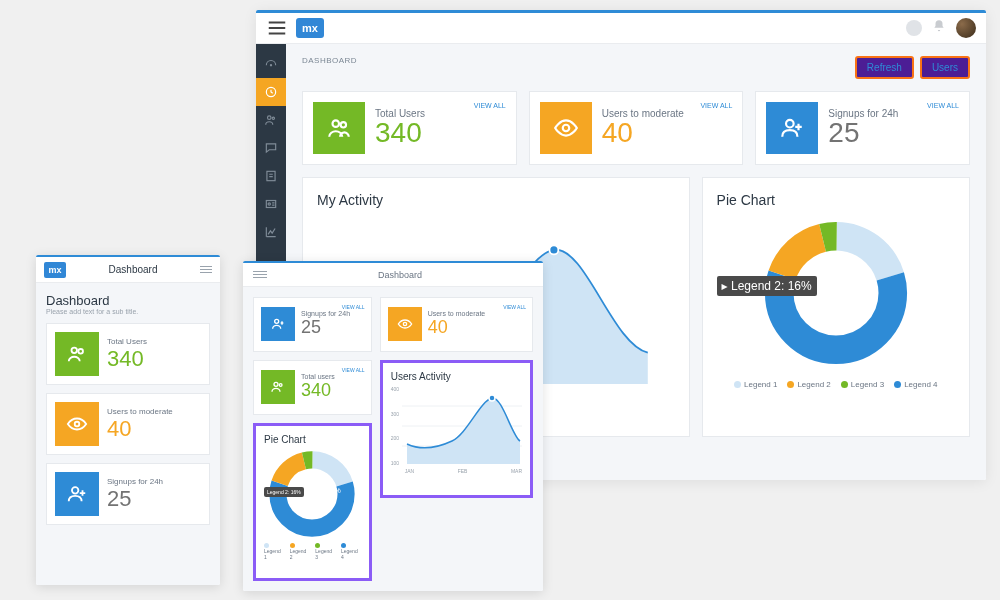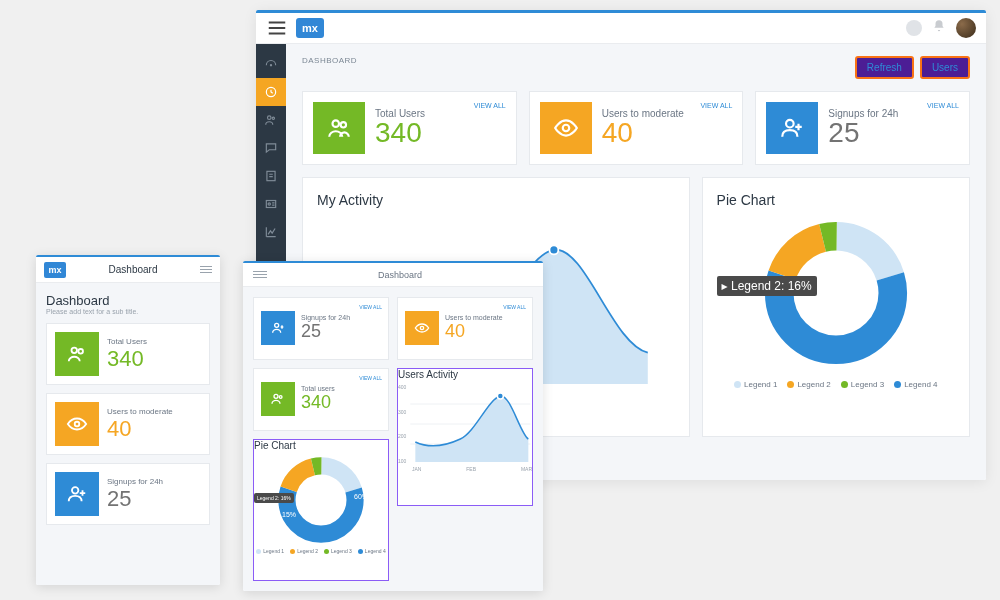--- a/index.html
+++ b/index.html
@@ -95,21 +95,21 @@
   .tablet .tbar .center { margin:0 auto; }
   .tablet .grid { flex:1; background:#f4f6f9; padding:10px; display:grid; grid-template-columns:1fr 1fr; gap:8px; overflow:hidden; }
   .tablet .mini-stat {
     background:#fff; border:1px solid #e6e9ed; padding:7px; display:flex; align-items:center; gap:6px; position:relative;
   }
   .tablet .mini-stat .icon { width:34px; height:34px; display:flex; align-items:center; justify-content:center; }
   .tablet .mini-stat .icon svg { width:16px; height:16px; }
   .tablet .mini-stat .lbl { font-size:7px; color:#6b7684; }
   .tablet .mini-stat .num { font-size:18px; font-weight:300; }
   .tablet .mini-stat .va { position:absolute; right:6px; top:6px; font-size:5px; color:#2e8bd6; }
-  .tablet .mini-panel { background:#fff; border:1px solid #8b5cf6; }
+  .tablet .mini-panel { background:#fff; border:3px solid #8b5cf6; padding:8px; }
   .tablet .mini-panel .pt { font-size:10px; color:#2c3844; margin-bottom:4px; }
   .tablet .mini-panel.users { display:flex; flex-direction:column; }
   .tablet .mini-panel.users .axes { display:flex; font-size:5px; color:#9aa3ad; gap:3px; }
   .tablet .mini-panel.users .yvals { display:flex; flex-direction:column; justify-content:space-between; height:80px; }
   .tablet .mini-panel.users svg { flex:1; height:80px; }
   .tablet .mini-panel .xlabs { display:flex; justify-content:space-between; font-size:5px; color:#9aa3ad; margin-top:2px; padding-left:14px; }
   .tablet .donut2 { position:relative; height:90px; }
   .tablet .donut2 svg { width:90px; height:90px; display:block; margin:0 auto;}
   .tablet .donut2 .tt { position:absolute; left:0; top:38px; background:#4a4a4a; color:#fff; font-size:5px; padding:2px 3px; border-radius:2px; }
   .tablet .legend2 { display:flex; justify-content:center; gap:6px; font-size:5px; color:#6b7684; margin-top:3px; }

